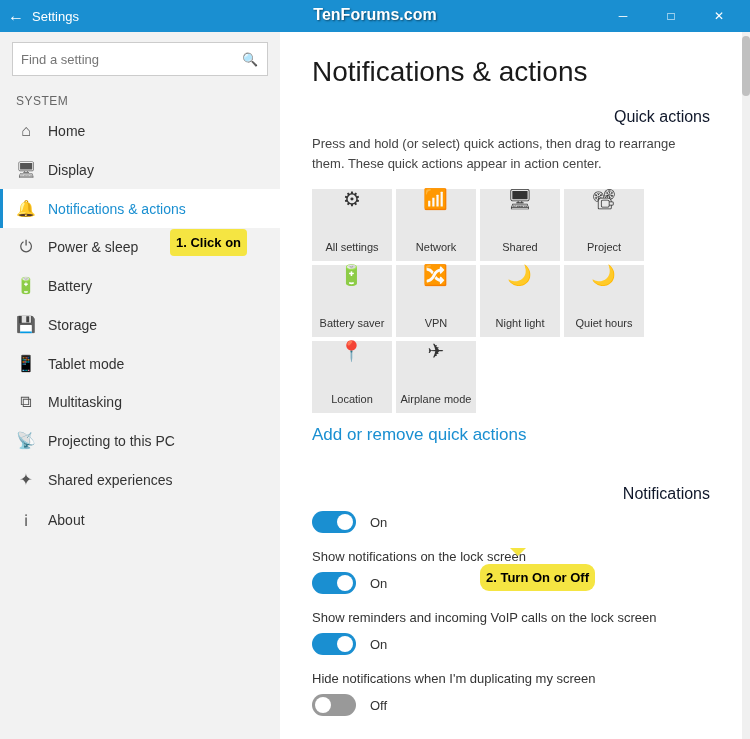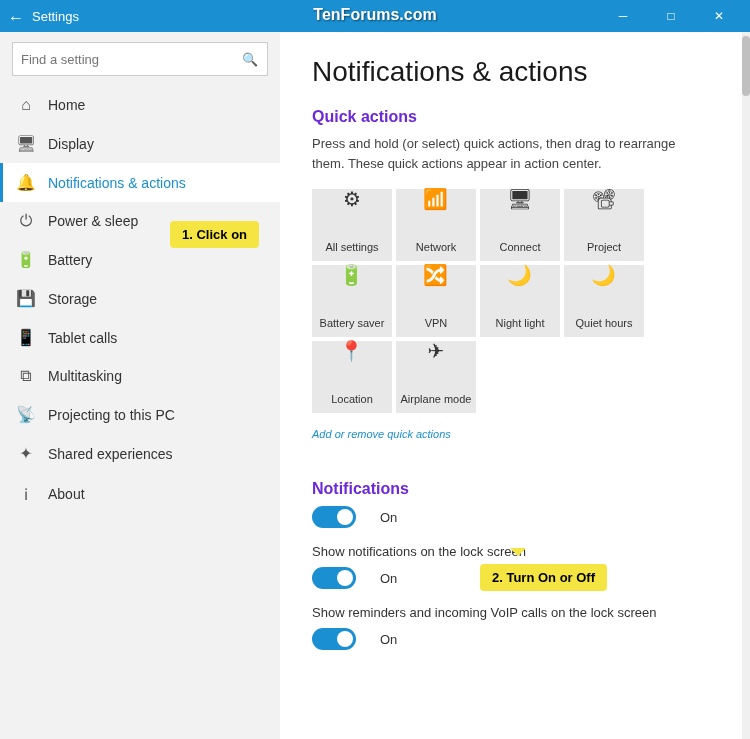--- a/index.html
+++ b/index.html
@@ -137,24 +137,25 @@
 
     h1.page-title {
       font-size: 28px;
       font-weight: 300;
       color: #1a1a1a;
       margin-bottom: 20px;
     }
 
     h2.section-title {
       font-size: 16px;
-      font-weight: 700;
-      color: #6d28d9;
+      font-weight: 400;
+      color: #0f172a;
       margin-bottom: 8px;
       margin-top: 16px;
+      text-align: right;
     }
 
     .section-desc {
       font-size: 13px;
       color: #444;
       margin-bottom: 16px;
       line-height: 1.5;
     }
 
     
@@ -176,43 +177,42 @@
       cursor: pointer;
       font-size: 11px;
       color: #333;
       gap: 4px;
     }
     .qa-tile .qa-icon { font-size: 20px; margin-bottom: 2px; }
     .qa-tile-label { font-size: 11px; text-align: center; margin-top: 24px; }
 
     .add-remove-link {
       color: #1a8fd1;
-      font-size: 11px;
+      font-size: 17px;
       cursor: pointer;
       text-decoration: none;
       margin-bottom: 24px;
       display: inline-block;
-      font-style: italic;
     }
 
     
     .notif-setting {
       margin-bottom: 16px;
     }
     .notif-label {
       font-size: 13px;
       color: #333;
       margin-bottom: 8px;
     }
 
     
     .toggle-row {
       display: flex;
       align-items: center;
-      gap: 24px;
+      gap: 14px;
     }
     .toggle {
       position: relative;
       width: 44px;
       height: 22px;
       border-radius: 11px;
       cursor: pointer;
     }
     .toggle.on { background: #1a8fd1; }
     .toggle.off { background: #999; }
@@ -228,25 +228,26 @@
     .toggle.off .toggle-thumb { left: 3px; }
     .toggle-label { font-size: 13px; color: #333; }
 
     
     .annotation-callout {
       position: absolute;
       background: #f5e542;
       color: #000;
       font-weight: bold;
       font-size: 13px;
-      padding: 6px 12px;
+      padding: 6px 6px;
       border-radius: 4px;
       white-space: nowrap;
       pointer-events: none;
       z-index: 50;
+      margin-top: 8px;
     }
     .annotation-callout::after {
       content: '';
       position: absolute;
       border: 8px solid transparent;
     }
     .callout-left-bottom::after {
       border-top-color: #f5e542;
       bottom: 100%;
       left: 30px;
@@ -269,20 +270,21 @@
 </div>
 
 <div class="app-body">
 
   <div class="sidebar">
     <div class="search-box">
       <input type="text" placeholder="Find a setting" style="">
       <span class="search-icon">🔍</span>
     </div>
 
+    <div class="sidebar-section-label">System</div>
 
     <div id="nav-items">
         <div class="nav-item">
     <span class="nav-icon">⌂</span>
     <span>Home</span>
   </div>
         <div class="nav-item">
     <span class="nav-icon">🖥</span>
     <span>Display</span>
   </div>
@@ -297,21 +299,21 @@
         <div class="nav-item">
     <span class="nav-icon">🔋</span>
     <span>Battery</span>
   </div>
         <div class="nav-item">
     <span class="nav-icon">💾</span>
     <span>Storage</span>
   </div>
         <div class="nav-item">
     <span class="nav-icon">📱</span>
-    <span>Tablet calls</span>
+    <span>Tablet mode</span>
   </div>
         <div class="nav-item">
     <span class="nav-icon">⧉</span>
     <span>Multitasking</span>
   </div>
         <div class="nav-item">
     <span class="nav-icon">📡</span>
     <span>Projecting to this PC</span>
   </div>
         <div class="nav-item">
@@ -336,21 +338,21 @@
         <div class="qa-tile">
     <span class="qa-icon">⚙</span>
     <span class="qa-tile-label">All settings</span>
   </div>
         <div class="qa-tile">
     <span class="qa-icon">📶</span>
     <span class="qa-tile-label">Network</span>
   </div>
         <div class="qa-tile">
     <span class="qa-icon">🖥</span>
-    <span class="qa-tile-label">Connect</span>
+    <span class="qa-tile-label">Shared</span>
   </div>
         <div class="qa-tile">
     <span class="qa-icon">📽</span>
     <span class="qa-tile-label">Project</span>
   </div>
         <div class="qa-tile">
     <span class="qa-icon">🔋</span>
     <span class="qa-tile-label">Battery saver</span>
   </div>
         <div class="qa-tile">
@@ -399,24 +401,33 @@
   </div>
         <div class="notif-setting">
     <div class="notif-label">Show reminders and incoming VoIP calls on the lock screen</div>
     <div class="toggle-row">
       <div class="toggle on">
         <div class="toggle-thumb"></div>
       </div>
       <span class="toggle-label">On</span>
     </div>
   </div>
-      </div>
-
-    
-    <div class="annotation-callout callout-left-bottom" style="bottom: 148px; left: 200px;">
+        <div class="notif-setting">
+    <div class="notif-label">Hide notifications when I'm duplicating my screen</div>
+    <div class="toggle-row">
+      <div class="toggle off">
+        <div class="toggle-thumb"></div>
+      </div>
+      <span class="toggle-label">Off</span>
+    </div>
+  </div>
+      </div>
+
+    
+    <div class="annotation-callout callout-left-bottom" style="bottom: 148px; left: 200px; border-radius: 9px;">
       <span>2. Turn On or Off</span>
     </div>
   </div>
 
   <div class="scrollbar-track">
     <div class="scrollbar-thumb"></div>
   </div>
 </div>
 
 <div class="annotation-callout" style="position:fixed; top: 221px; left: 170px; z-index:200;">

